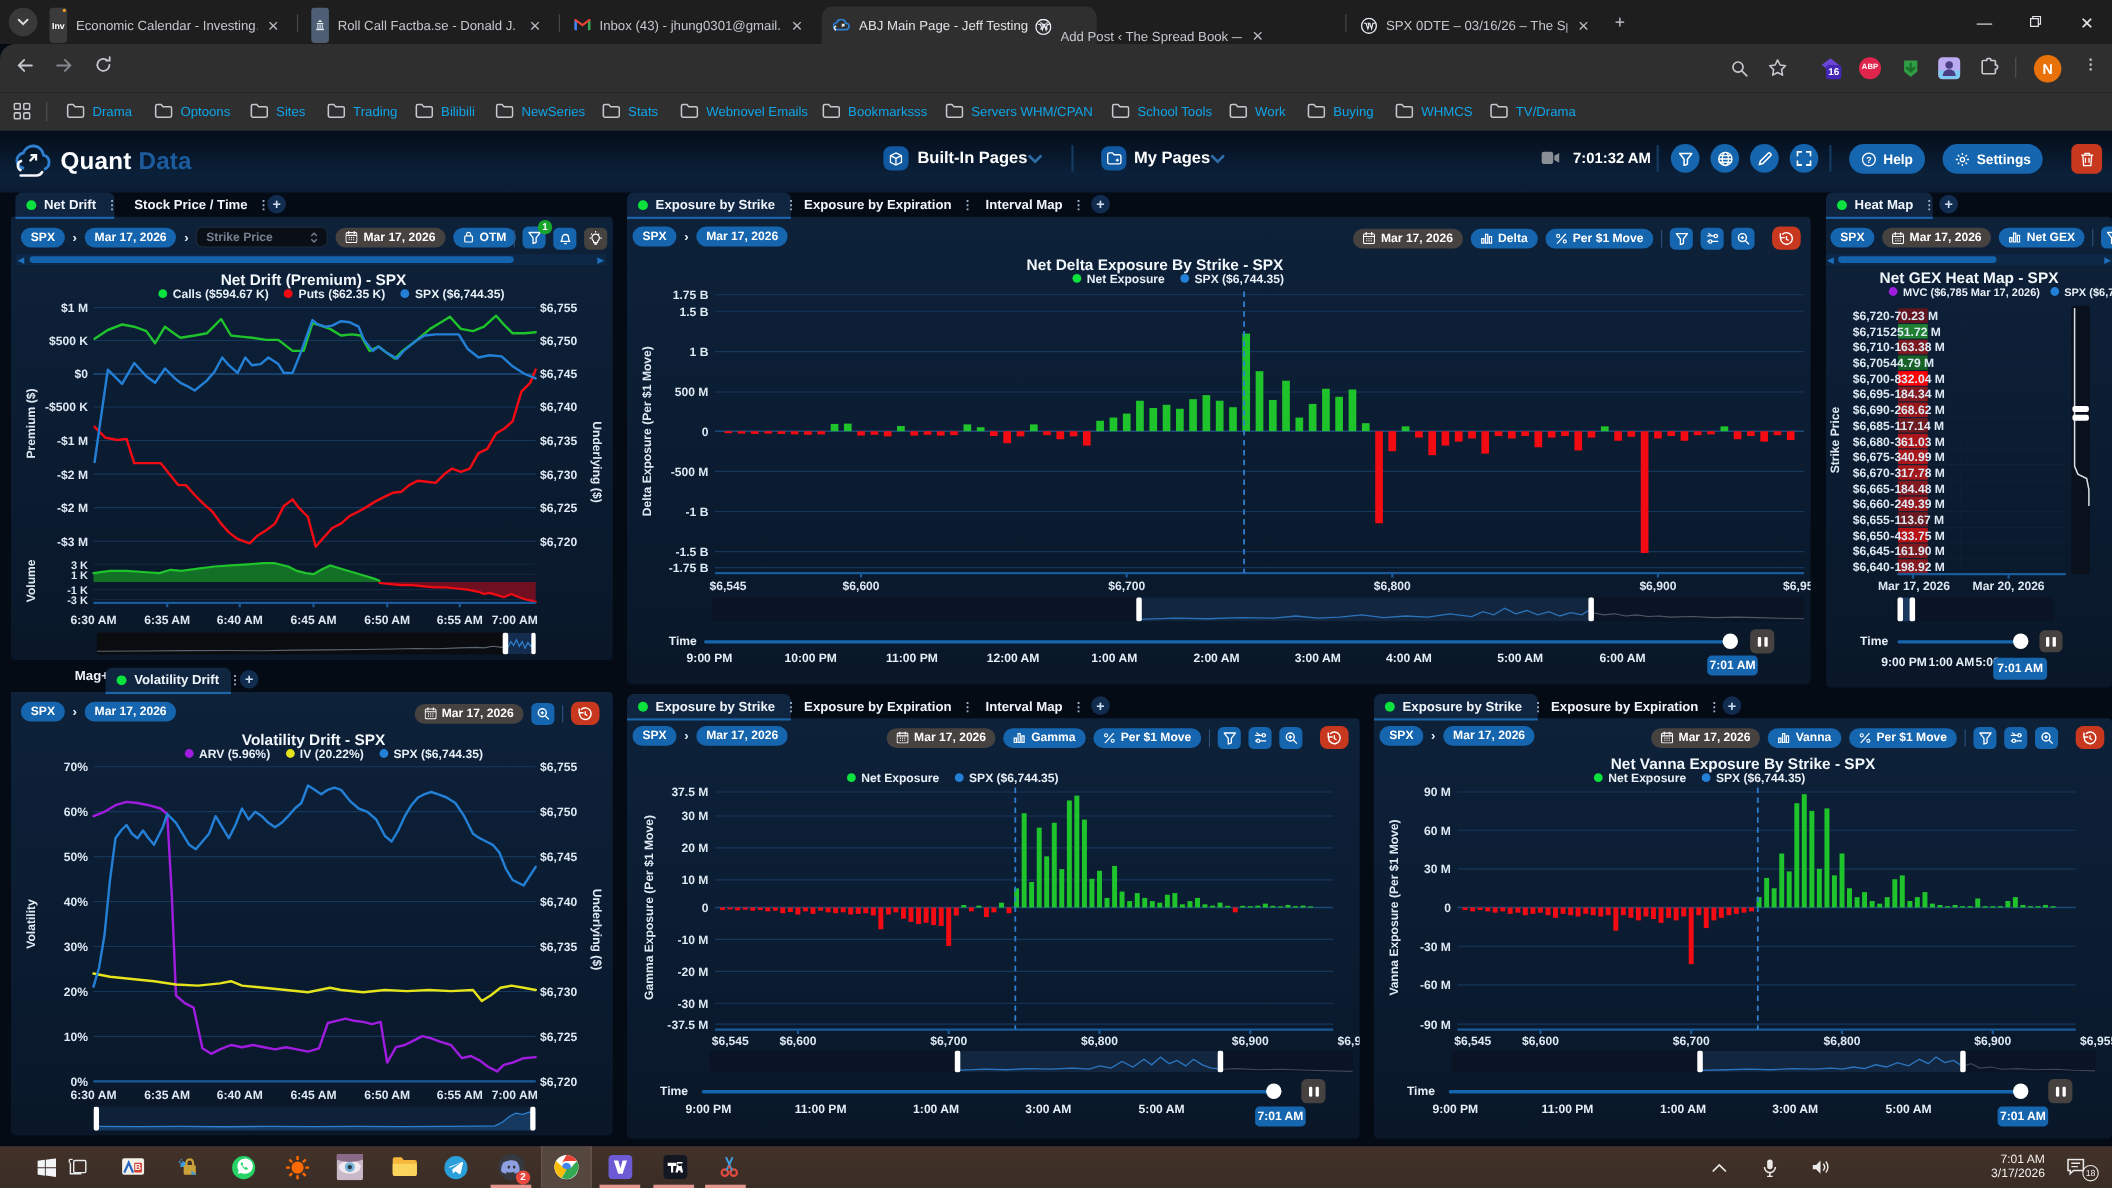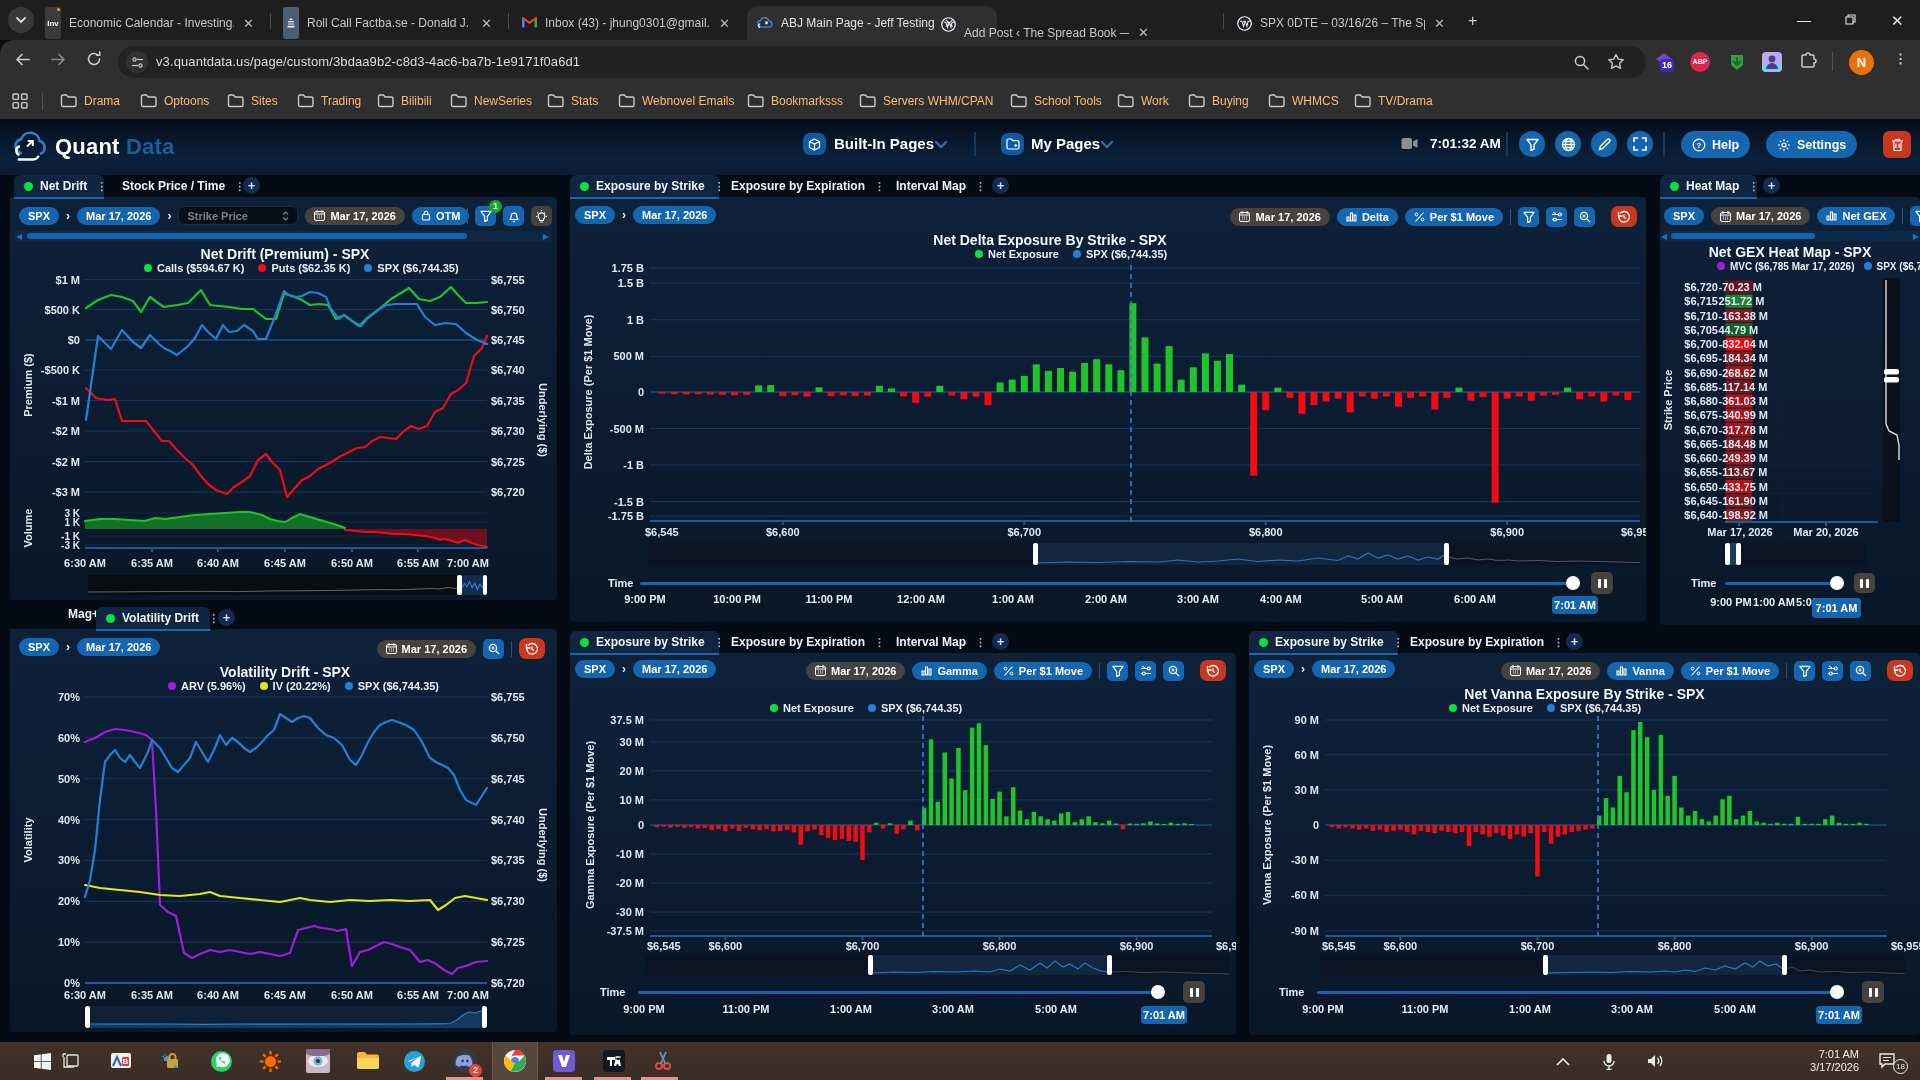--- a/index.html
+++ b/index.html
@@ -7,21 +7,21 @@
 
 #tabbar{position:absolute;left:0;top:0;width:1920px;height:40px;background:#1f1e1f;}
 .tab{position:absolute;top:6px;height:34px;display:flex;align-items:center;color:#c3c7cc;font-size:12px;}
 .tab .ttl2{white-space:nowrap;overflow:hidden;max-width:165px;}
 .tabx{color:#b6bac0;font-size:13px;margin-left:9px;}
 .fav{width:16px;height:32px;margin-right:8px;flex:0 0 16px;border-radius:3px;position:relative;}
 .tabdiv{position:absolute;top:13px;width:1px;height:16px;background:#4a494a;}
 #activetab{position:absolute;top:6px;height:34px;background:#302f30;border-radius:10px 10px 0 0;}
 #toolbar{position:absolute;left:0;top:40px;width:1920px;height:44px;background:#302f30;border-radius:14px 0 0 0;}
 #bookmarks{position:absolute;left:0;top:84px;width:1920px;height:35px;background:#302f30;}
-.bmk{position:absolute;top:9px;display:flex;align-items:center;color:#fdba74;font-size:12px;}
+.bmk{position:absolute;top:9px;display:flex;align-items:center;color:#0ea5e9;font-size:12px;}
 .bmk svg{margin-right:7px;}
 .navic{position:absolute;top:11px;color:#c6cacf;}
 #urlbar{position:absolute;left:118px;top:6px;width:1528px;height:32px;border-radius:16px;background:#232223;color:#d8dadd;}
 #urltxt{position:absolute;left:38px;top:8px;font-size:13px;color:#d9dbde;letter-spacing:.1px;}
 .wbtn{position:absolute;top:12px;color:#e4e7ea;font-size:14px;}
 
 #app{position:absolute;left:0;top:119px;width:1920px;height:923px;background:#050b15;}
 #apphead{position:absolute;left:0;top:0;width:1920px;height:56px;background:linear-gradient(180deg,#040d1a 0%,#0b2039 70%,#0a1c33 100%);}
 .panel{position:absolute;background:linear-gradient(180deg,#0d2139 0%,#0b1c31 55%,#091728 100%);border-radius:0 4px 4px 4px;}
 .ptab{position:absolute;display:flex;align-items:center;font-size:12px;font-weight:bold;color:#f0f5fb;white-space:nowrap;padding-left:44px;}
@@ -137,31 +137,20 @@
     <div id="toolbar">
       <svg class="navic" style="left:14px;" width="17" height="17" viewBox="0 0 17 17">
         <path d="M15 8.5H3M8 3.5l-5 5 5 5" stroke="#c6cacf" stroke-width="1.7" fill="none" stroke-linecap="round" stroke-linejoin="round"></path>
       </svg>
       <svg class="navic" style="left:50px;" width="17" height="17" viewBox="0 0 17 17">
         <path d="M2 8.5h12M9 3.5l5 5-5 5" stroke="#85898e" stroke-width="1.7" fill="none" stroke-linecap="round" stroke-linejoin="round"></path>
       </svg>
       <svg class="navic" style="left:86px;" width="16" height="16" viewBox="0 0 16 16">
         <path d="M13.5 8a5.5 5.5 0 1 1-1.8-4.1M13.7 1v3.2h-3.2" stroke="#c6cacf" stroke-width="1.6" fill="none" stroke-linecap="round"></path>
       </svg>
-      <div id="urlbar">
-        <div class="abs" style="left:8px;top:5px;width:22px;height:22px;border-radius:50%;background:#323132;display:flex;align-items:center;justify-content:center;">
-          <svg width="13" height="13" viewBox="0 0 13 13">
-            <circle cx="3.5" cy="3.5" r="1.6" fill="none" stroke="#c6cacf" stroke-width="1.2"></circle>
-            <path d="M6 3.5h6" stroke="#c6cacf" stroke-width="1.2"></path>
-            <circle cx="9.5" cy="9.5" r="1.6" fill="none" stroke="#c6cacf" stroke-width="1.2"></circle>
-            <path d="M1 9.5h6" stroke="#c6cacf" stroke-width="1.2"></path>
-          </svg>
-        </div>
-        <div id="urltxt">v3.quantdata.us/page/custom/3bdaa9b2-c8d3-4ac6-ba7b-1e9171f0a6d1</div>
-      </div>
       <svg class="abs" style="left:1573px;top:14px;" width="17" height="17" viewBox="0 0 17 17">
         <circle cx="7" cy="7" r="4.6" fill="none" stroke="#c6cacf" stroke-width="1.5"></circle>
         <path d="M10.5 10.5L15 15" stroke="#c6cacf" stroke-width="1.5" stroke-linecap="round"></path>
       </svg>
       <svg class="abs" style="left:1607px;top:13px;" width="18" height="18" viewBox="0 0 18 18">
         <path d="M9 1.5l2.2 4.6 5 .7-3.6 3.5.9 5L9 12.9l-4.5 2.4.9-5L1.8 6.8l5-.7z" fill="none" stroke="#c6cacf" stroke-width="1.4" stroke-linejoin="round"></path>
       </svg>
       <div class="abs" style="left:1654px;top:12px;width:20px;height:20px;"><svg width="20" height="20" viewBox="0 0 20 20">
           <path d="M10 1l8 6-4 3v6H6v-6L2 7z" fill="#6b46d6"></path>
         </svg><div class="abs" style="left:6px;top:7px;width:14px;height:13px;background:#4527b8;border-radius:3px;color:#fff;font-size:9px;font-weight:bold;text-align:center;line-height:13px;">16</div></div>

